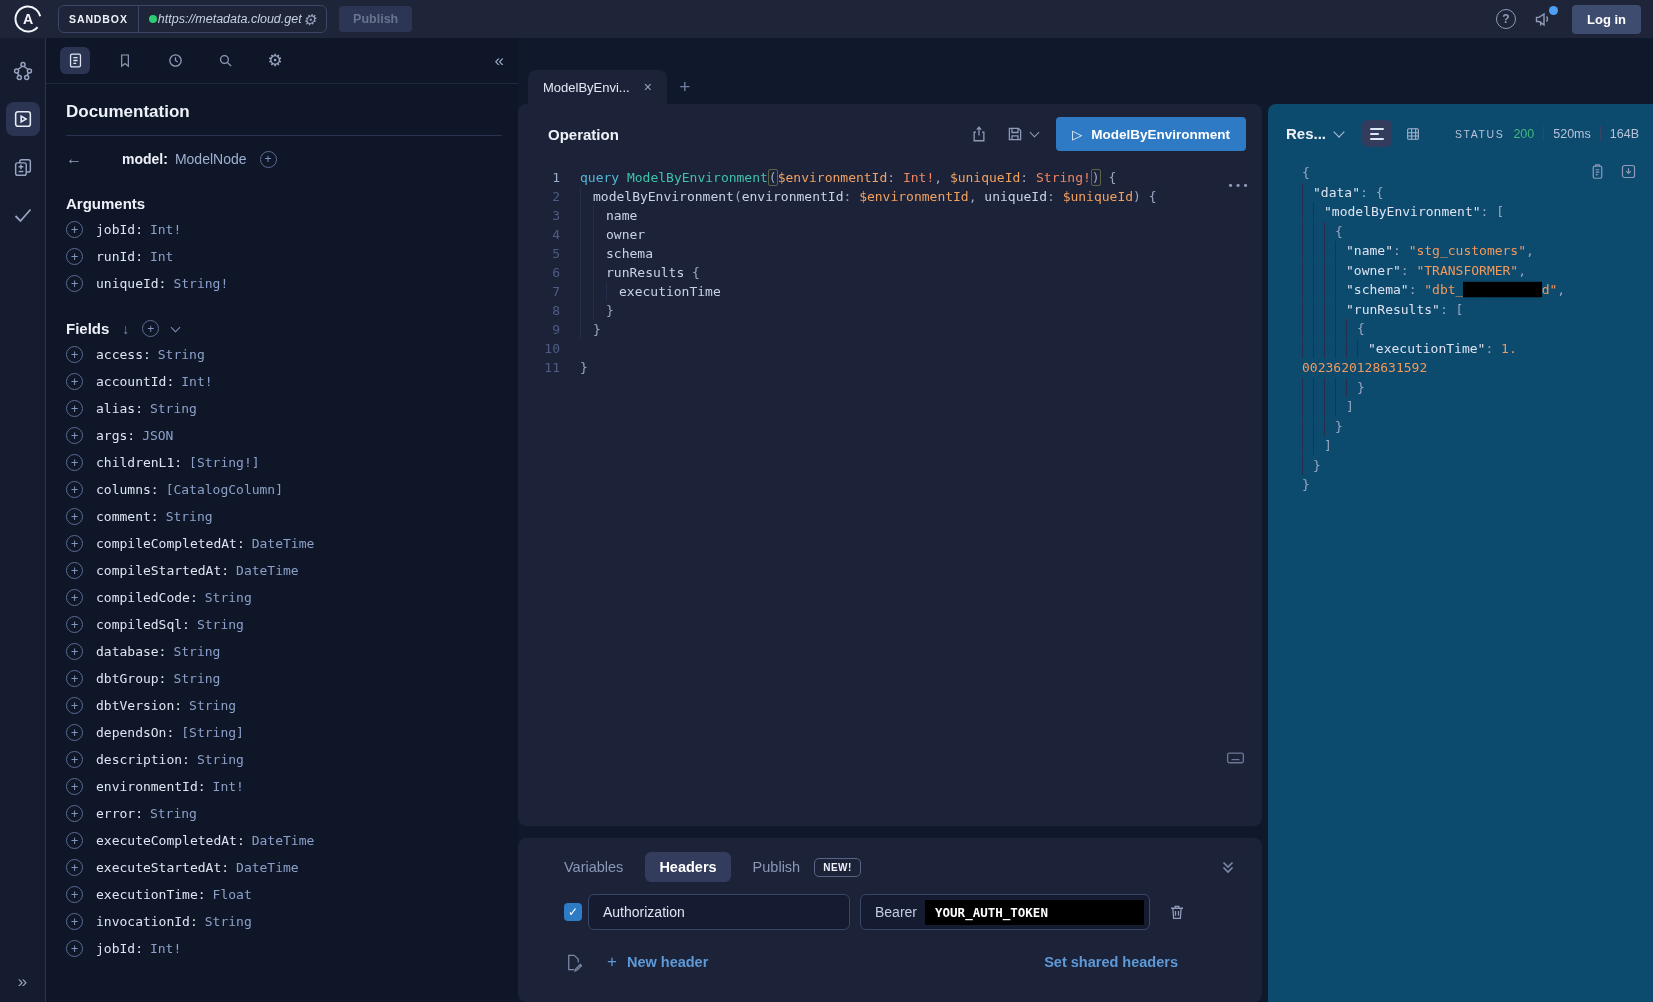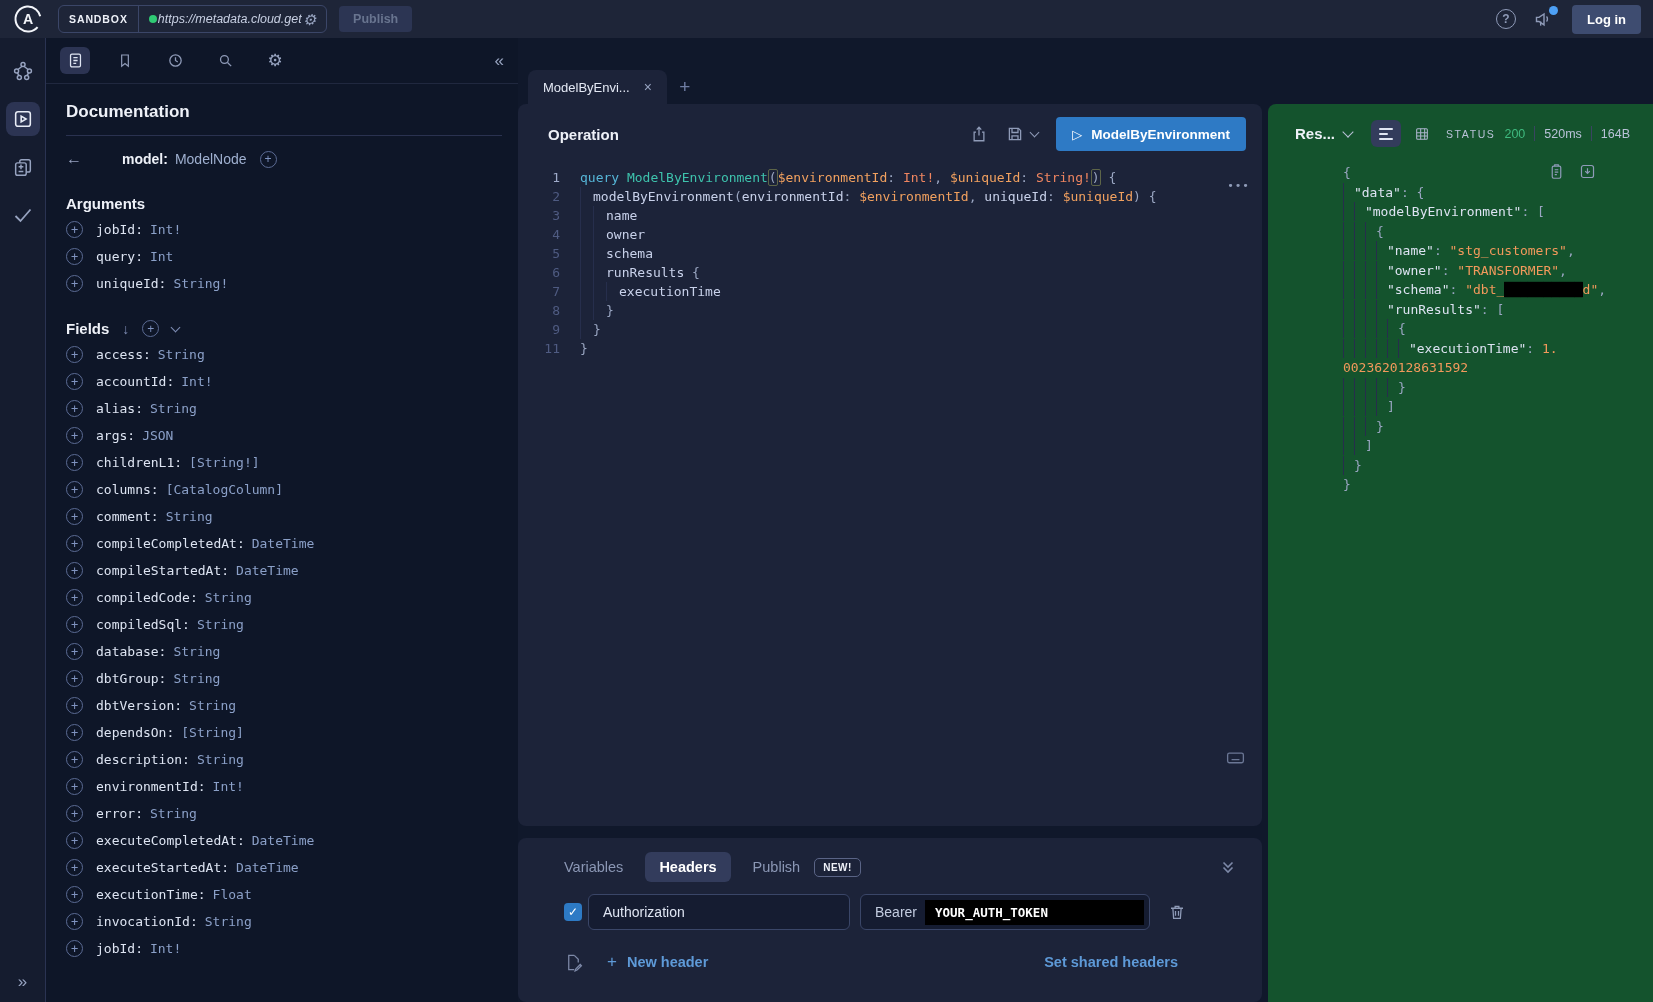--- a/index.html
+++ b/index.html
@@ -108,21 +108,21 @@
   .token{flex:1;background:#000;color:#fff;font-family:"DejaVu Sans Mono",monospace;font-weight:bold;font-size:12.5px;
          padding:5px 10px;white-space:nowrap;overflow:hidden;}
   .trash{margin-left:18px;color:#8f9bb8;display:flex;}
   .bp-foot{display:flex;align-items:center;gap:24px;margin-top:22px;}
   .json-edit{color:#7d89a8;display:flex;}
   .newheader{display:flex;align-items:center;gap:10px;color:#5e9ad8;font-weight:bold;font-size:14.5px;}
   .newheader .plus{font-size:17px;font-weight:normal;}
   .setshared{margin-left:auto;margin-right:58px;color:#5e9ad8;font-weight:bold;font-size:14.5px;}
 
   
-  .respcard{flex:1;min-width:0;background:#14532d;border-radius:8px 0 0 0;display:flex;flex-direction:column;align-items:center;}
+  .respcard{flex:1;min-width:0;background:#0c4a6e;border-radius:8px 0 0 0;display:flex;flex-direction:column;}
   .resphead{display:flex;align-items:center;padding:16px 10px 8px 18px;gap:9px;flex:0 0 auto;}
   .resptitle{font-weight:bold;font-size:15px;color:#eef1f8;}
   .resp-chev{width:8px;height:8px;border-right:1.5px solid #b9c2d8;border-bottom:1.5px solid #b9c2d8;
              transform:rotate(45deg);margin-top:-4px;}
   .viewchips{display:flex;align-items:center;gap:6px;margin-left:10px;}
   .viewchip{width:30px;height:27px;display:flex;align-items:center;justify-content:center;color:#aab4cc;border-radius:6px;}
   .viewchip.active{background:#333c5c;color:#dfe5f2;}
   .lines-icon{display:flex;flex-direction:column;gap:3px;}
   .lines-icon i{display:block;height:2px;background:currentColor;border-radius:1px;}
   .li1{width:14px;}.li2{width:9px;}.li3{width:14px;}
@@ -259,21 +259,21 @@
           <span data-interactable="false">Arguments</span>
         </div>
         <div class="doc-list" id="args-list" data-interactable="false">
             <div class="doc-row" data-interactable="true">
               <span class="plus-circle" data-interactable="true">+</span>
               <span class="fname" data-interactable="false">jobId:</span>
               <span class="ftype" data-interactable="false" style="margin-left: -6px;">Int!</span>
             </div>
             <div class="doc-row" data-interactable="true">
               <span class="plus-circle" data-interactable="true">+</span>
-              <span class="fname" data-interactable="false">query:</span>
+              <span class="fname" data-interactable="false">runId:</span>
               <span class="ftype" data-interactable="false" style="margin-left: -6px;">Int</span>
             </div>
             <div class="doc-row" data-interactable="true">
               <span class="plus-circle" data-interactable="true">+</span>
               <span class="fname" data-interactable="false">uniqueId:</span>
               <span class="ftype" data-interactable="false" style="margin-left: -6px;">String!</span>
             </div>
           </div>
         <div class="section-title" data-interactable="false">
           <span data-interactable="false">Fields</span>
@@ -469,20 +469,24 @@
                     <span class="ln" data-interactable="false">7</span>
                     <span class="lc" data-interactable="false"><span class="gd" data-interactable="false"></span><span class="gd" data-interactable="false"></span><span class="gd" data-interactable="false"></span><span class="t-fld" data-interactable="false">executionTime</span></span>
                   </div>
                   <div class="crow" data-interactable="false">
                     <span class="ln" data-interactable="false">8</span>
                     <span class="lc" data-interactable="false"><span class="gd" data-interactable="false"></span><span class="gd" data-interactable="false"></span><span class="t-pu" data-interactable="false">}</span></span>
                   </div>
                   <div class="crow" data-interactable="false">
                     <span class="ln" data-interactable="false">9</span>
                     <span class="lc" data-interactable="false"><span class="gd" data-interactable="false"></span><span class="t-pu" data-interactable="false">}</span></span>
+                  </div>
+                  <div class="crow" data-interactable="false">
+                    <span class="ln" data-interactable="false">10</span>
+                    <span class="lc" data-interactable="false"></span>
                   </div>
                   <div class="crow" data-interactable="false">
                     <span class="ln" data-interactable="false">11</span>
                     <span class="lc" data-interactable="false"><span class="t-pu" data-interactable="false">}</span></span>
                   </div>
                 </div>
               <span class="editor-menu" data-interactable="true">•••</span>
               <span class="kbd-icon" data-interactable="true">
                 <svg width="21" height="21" viewBox="0 0 24 24" fill="none" stroke="currentColor" stroke-width="1.5">
                   <rect x="3" y="7" width="18" height="11" rx="2"></rect>

